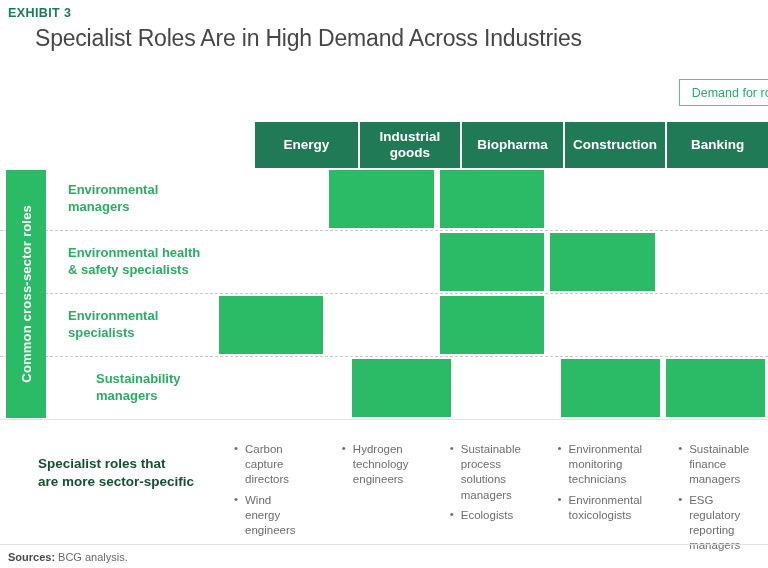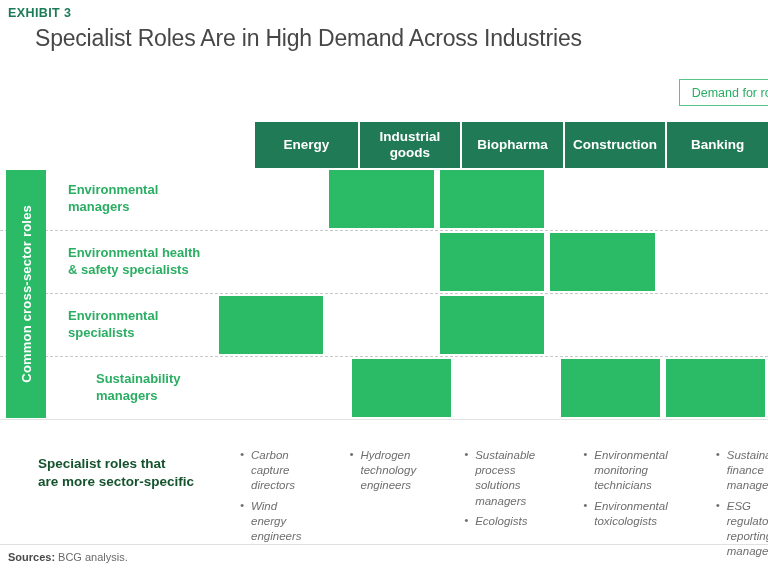--- a/index.html
+++ b/index.html
@@ -35,21 +35,21 @@
 
   .sidebar { position:absolute; left:6px; top:170px; width:40px; height:248px;
              background:#2bbb67; display:flex; align-items:center; justify-content:center;
              z-index:2; }
   .sidebar span { writing-mode:vertical-rl; transform:rotate(180deg); color:#fff;
                   font-size:13px; font-weight:700; letter-spacing:0.2px; white-space:nowrap; }
 
   .specialist { top:425px; height:116px; }
   .spec-label { padding:30px 0 0 38px; font-size:13.5px; font-weight:700; color:#14532d;
                 white-space:pre-line; line-height:1.3; box-sizing:border-box; }
-  .spec-list { list-style:none; margin:16px; padding:7px 8px 0 7px;font-style:italic; }
+  .spec-list { list-style:none; margin:10px; padding:7px 8px 0 7px; }
   .spec-list li { position:relative; padding-left:12px; margin-bottom:5px; font-size:11.5px;
                   line-height:1.32; color:#6e6e6e; white-space:pre-line; }
   .spec-list li::before { content:"\2022"; position:absolute; left:1px; top:-1px; color:#6e6e6e; }
 
   .footer-divider { position:absolute; left:0; top:544px; width:768px; height:1px; background:#e0e0e0; }
   .sources { position:absolute; left:8px; top:551px; font-size:11px; color:#6a6a6a; }
   .sources b { color:#4a4a4a; font-weight:700; margin-right:3px; }
 </style>
 </head>
 <body>

